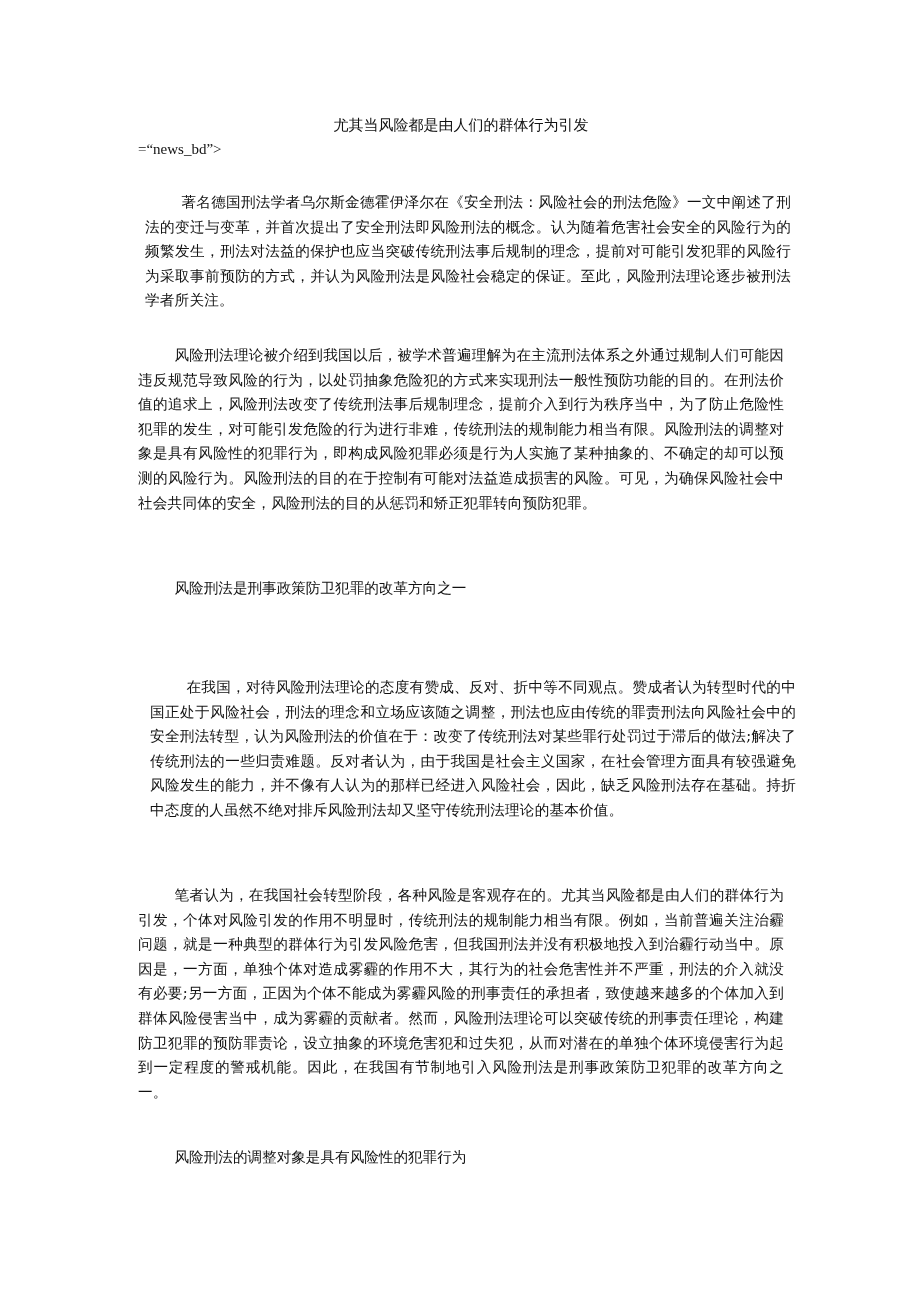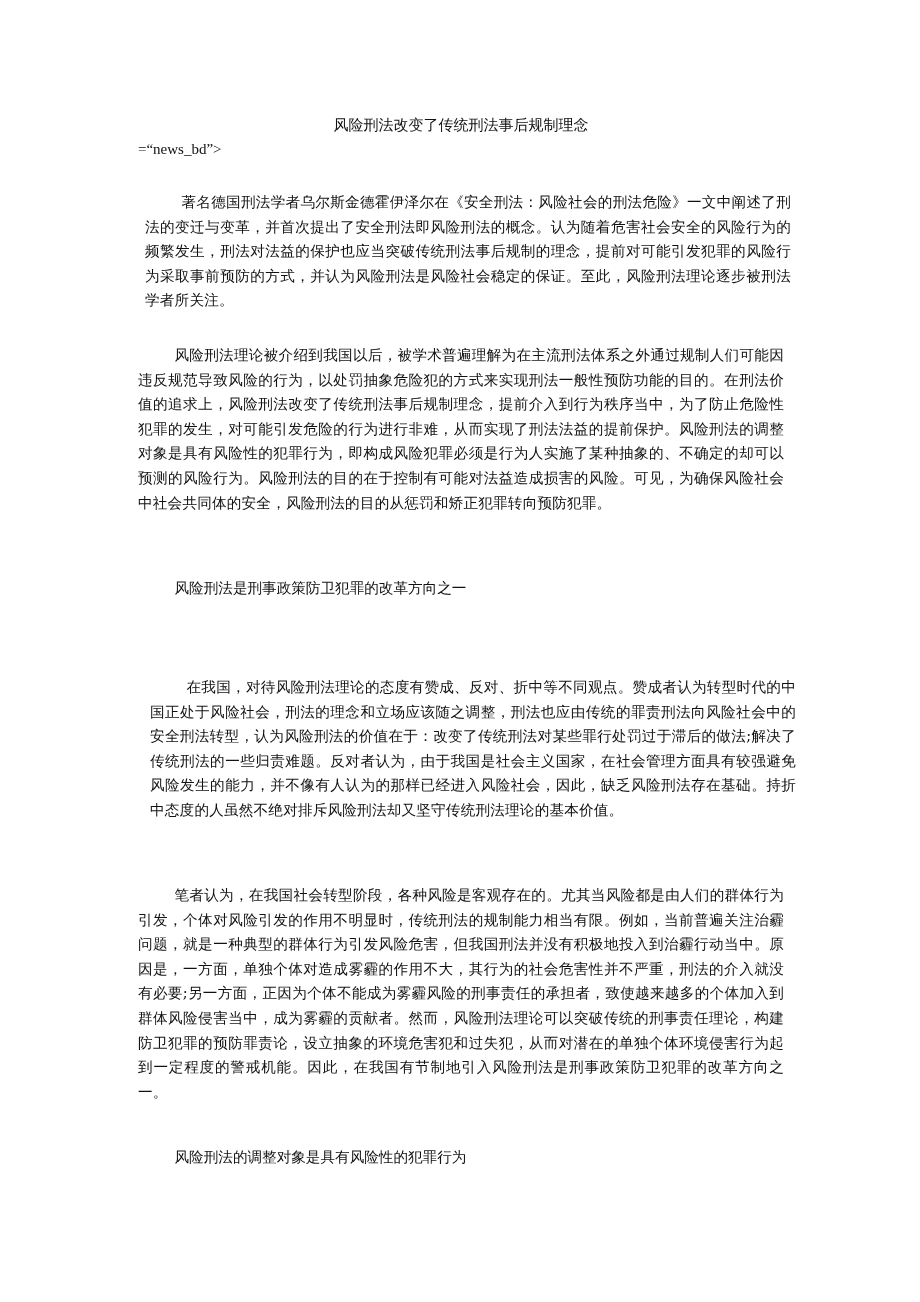--- a/index.html
+++ b/index.html
@@ -12,22 +12,22 @@
           font-size: 15px; line-height: 20px; }
   .para { position: absolute; left: 0; width: 646px; font-size: 14.6px; line-height: 24.6px;
           text-indent: 2.5em; text-align: justify; letter-spacing: 0.2px; }
   .heading { position: absolute; left: 0; width: 646px; font-size: 14.6px; line-height: 20px;
              text-indent: 2.5em; }
 </style>
 </head>
 <body>
 
 <div class="page">
-  <div class="title">风险刑法改变了传统刑法事后规制理念</div>
+  <div class="title">尤其当风险都是由人们的群体行为引发</div>
   <div class="code">=“news_bd”&gt;</div>
 
   <p class="para" style="top:183px;margin:7px;">著名德国刑法学者乌尔斯金德霍伊泽尔在《安全刑法：风险社会的刑法危险》一文中阐述了刑法的变迁与变革，并首次提出了安全刑法即风险刑法的概念。认为随着危害社会安全的风险行为的频繁发生，刑法对法益的保护也应当突破传统刑法事后规制的理念，提前对可能引发犯罪的风险行为采取事前预防的方式，并认为风险刑法是风险社会稳定的保证。至此，风险刑法理论逐步被刑法学者所关注。</p>
-  <p class="para" style="top:343px;margin:0;">风险刑法理论被介绍到我国以后，被学术普遍理解为在主流刑法体系之外通过规制人们可能因违反规范导致风险的行为，以处罚抽象危险犯的方式来实现刑法一般性预防功能的目的。在刑法价值的追求上，风险刑法改变了传统刑法事后规制理念，提前介入到行为秩序当中，为了防止危险性犯罪的发生，对可能引发危险的行为进行非难，从而实现了刑法法益的提前保护。风险刑法的调整对象是具有风险性的犯罪行为，即构成风险犯罪必须是行为人实施了某种抽象的、不确定的却可以预测的风险行为。风险刑法的目的在于控制有可能对法益造成损害的风险。可见，为确保风险社会中社会共同体的安全，风险刑法的目的从惩罚和矫正犯罪转向预防犯罪。</p>
+  <p class="para" style="top:343px;margin:0;">风险刑法理论被介绍到我国以后，被学术普遍理解为在主流刑法体系之外通过规制人们可能因违反规范导致风险的行为，以处罚抽象危险犯的方式来实现刑法一般性预防功能的目的。在刑法价值的追求上，风险刑法改变了传统刑法事后规制理念，提前介入到行为秩序当中，为了防止危险性犯罪的发生，对可能引发危险的行为进行非难，传统刑法的规制能力相当有限。风险刑法的调整对象是具有风险性的犯罪行为，即构成风险犯罪必须是行为人实施了某种抽象的、不确定的却可以预测的风险行为。风险刑法的目的在于控制有可能对法益造成损害的风险。可见，为确保风险社会中社会共同体的安全，风险刑法的目的从惩罚和矫正犯罪转向预防犯罪。</p>
   <div class="heading" style="top:578px;">风险刑法是刑事政策防卫犯罪的改革方向之一</div>
   <p class="para" style="top:663px;margin:12px;">在我国，对待风险刑法理论的态度有赞成、反对、折中等不同观点。赞成者认为转型时代的中国正处于风险社会，刑法的理念和立场应该随之调整，刑法也应由传统的罪责刑法向风险社会中的安全刑法转型，认为风险刑法的价值在于：改变了传统刑法对某些罪行处罚过于滞后的做法;解决了传统刑法的一些归责难题。反对者认为，由于我国是社会主义国家，在社会管理方面具有较强避免风险发生的能力，并不像有人认为的那样已经进入风险社会，因此，缺乏风险刑法存在基础。持折中态度的人虽然不绝对排斥风险刑法却又坚守传统刑法理论的基本价值。</p>
   <p class="para" style="top:883px;margin:0;">笔者认为，在我国社会转型阶段，各种风险是客观存在的。尤其当风险都是由人们的群体行为引发，个体对风险引发的作用不明显时，传统刑法的规制能力相当有限。例如，当前普遍关注治霾问题，就是一种典型的群体行为引发风险危害，但我国刑法并没有积极地投入到治霾行动当中。原因是，一方面，单独个体对造成雾霾的作用不大，其行为的社会危害性并不严重，刑法的介入就没有必要;另一方面，正因为个体不能成为雾霾风险的刑事责任的承担者，致使越来越多的个体加入到群体风险侵害当中，成为雾霾的贡献者。然而，风险刑法理论可以突破传统的刑事责任理论，构建防卫犯罪的预防罪责论，设立抽象的环境危害犯和过失犯，从而对潜在的单独个体环境侵害行为起到一定程度的警戒机能。因此，在我国有节制地引入风险刑法是刑事政策防卫犯罪的改革方向之一。</p>
   <div class="heading" style="top:1147px;">风险刑法的调整对象是具有风险性的犯罪行为</div>
 </div>
 
 </body></html>

